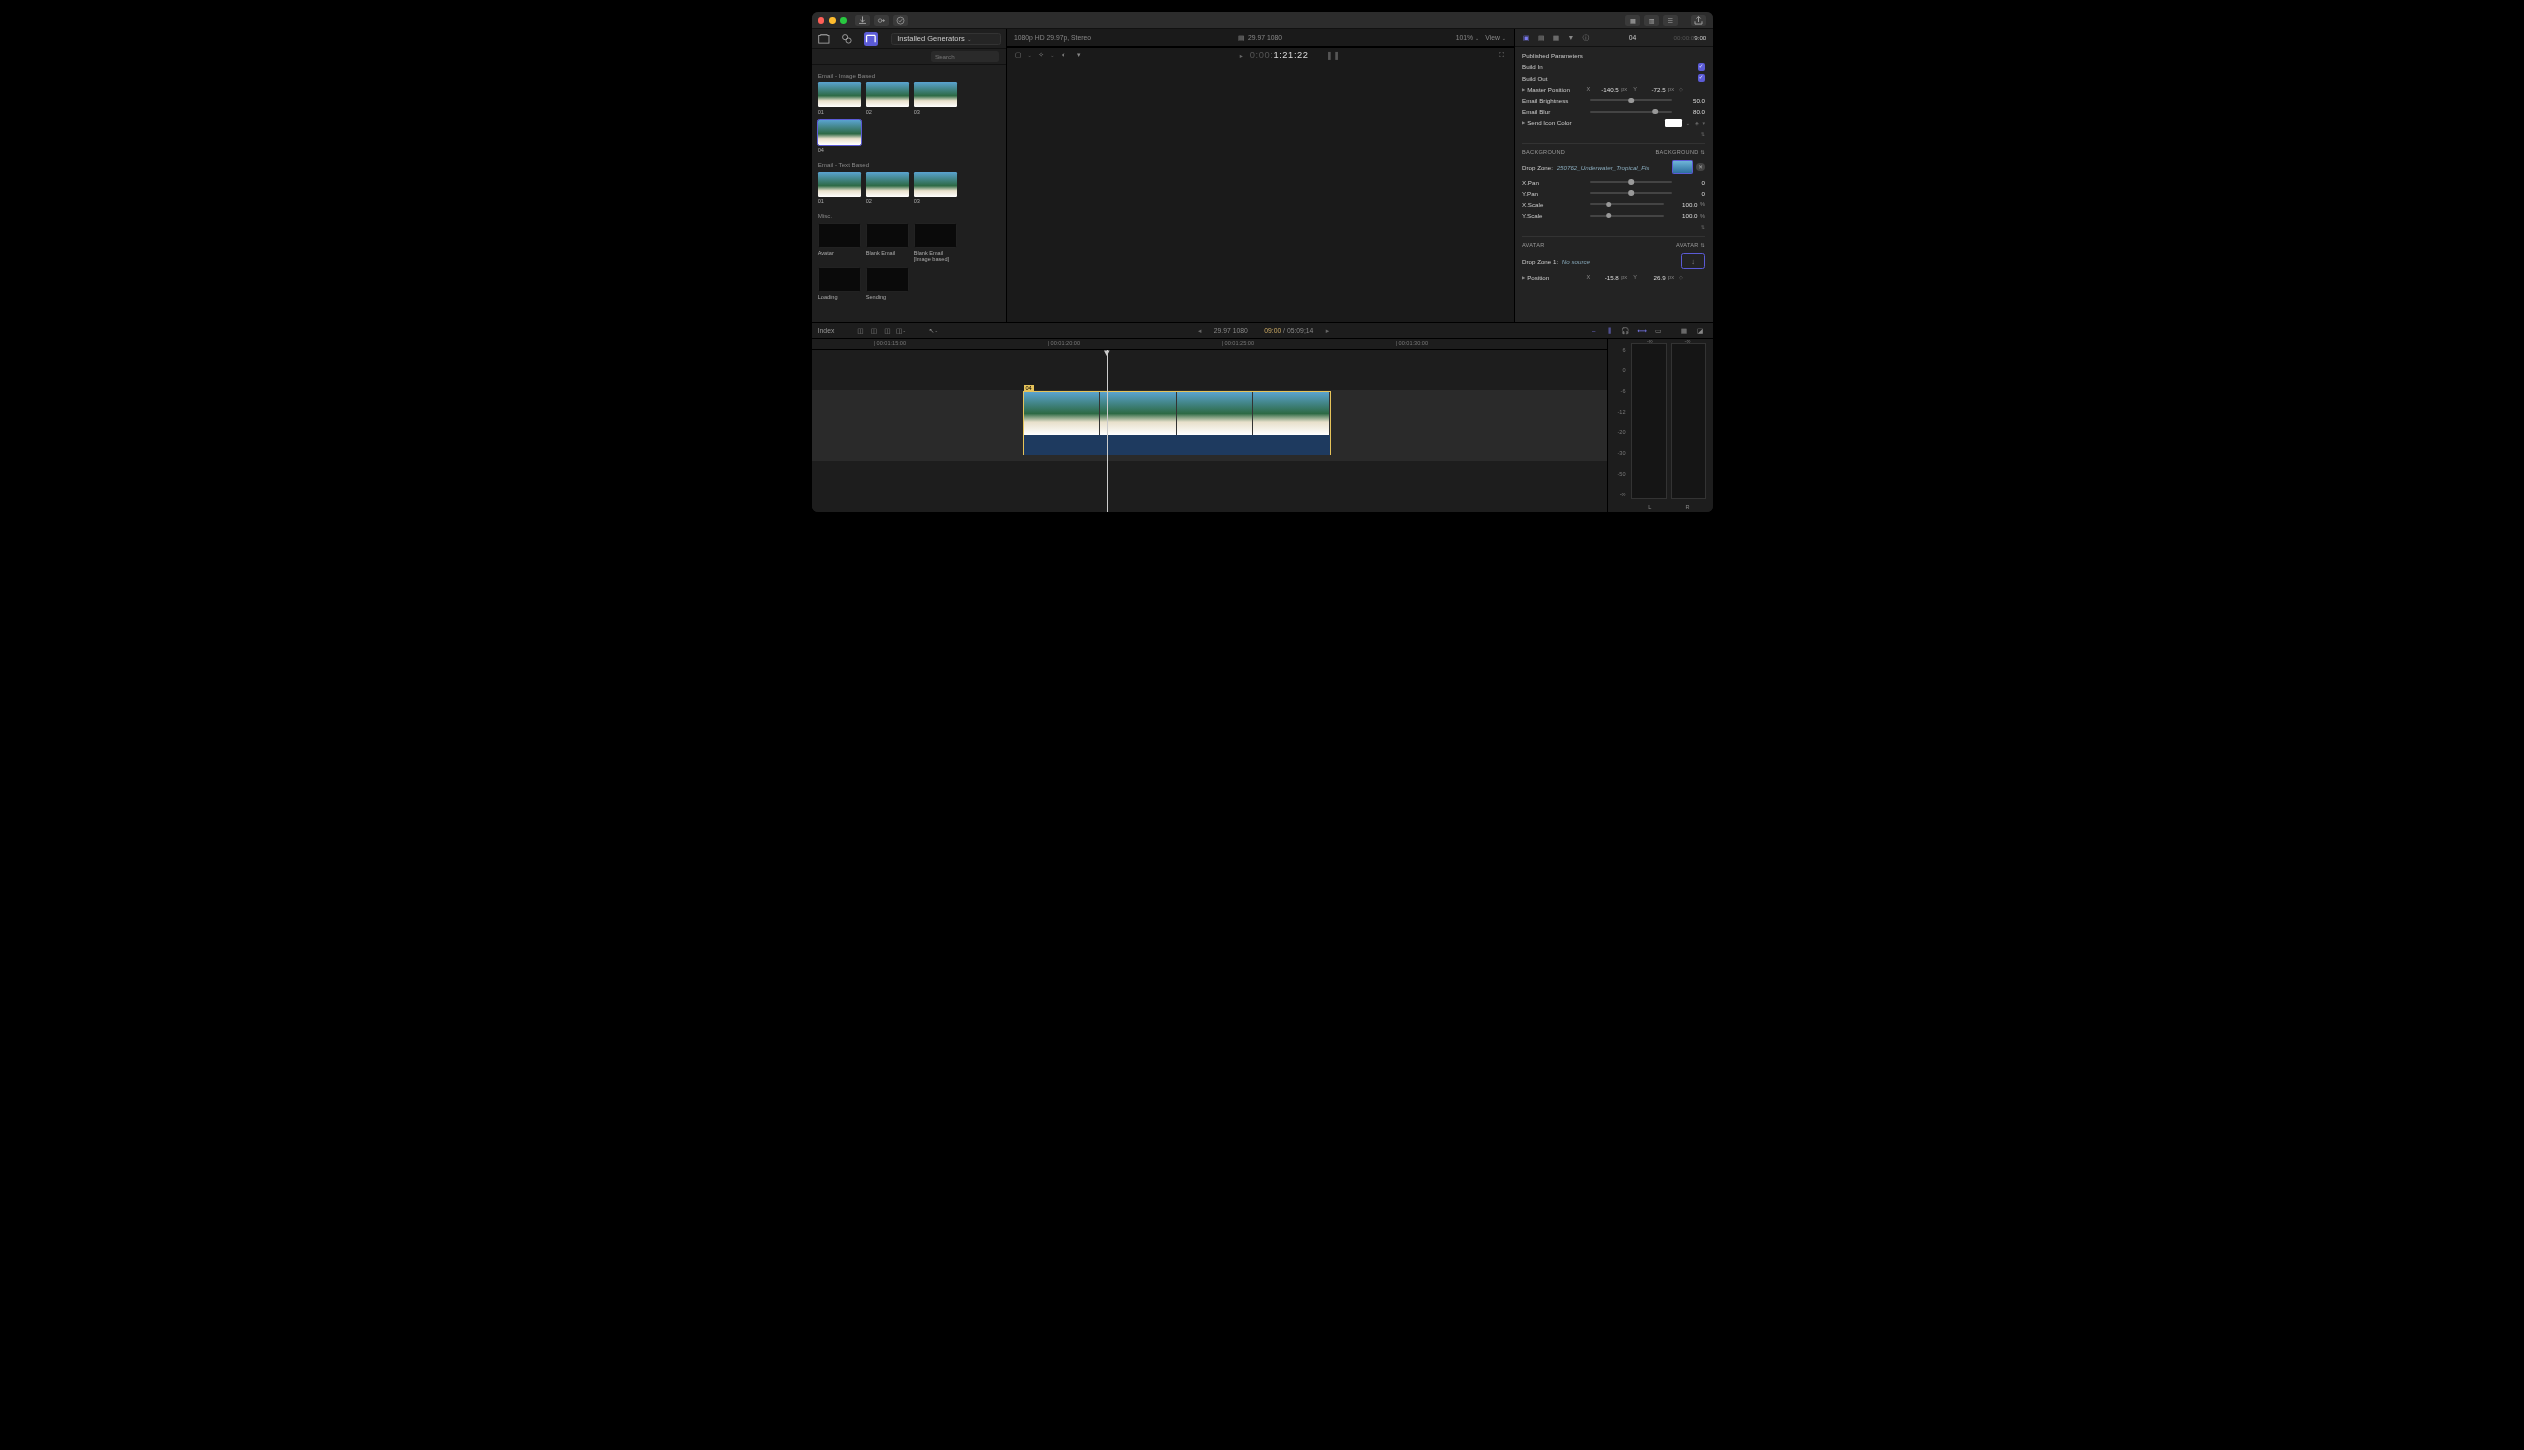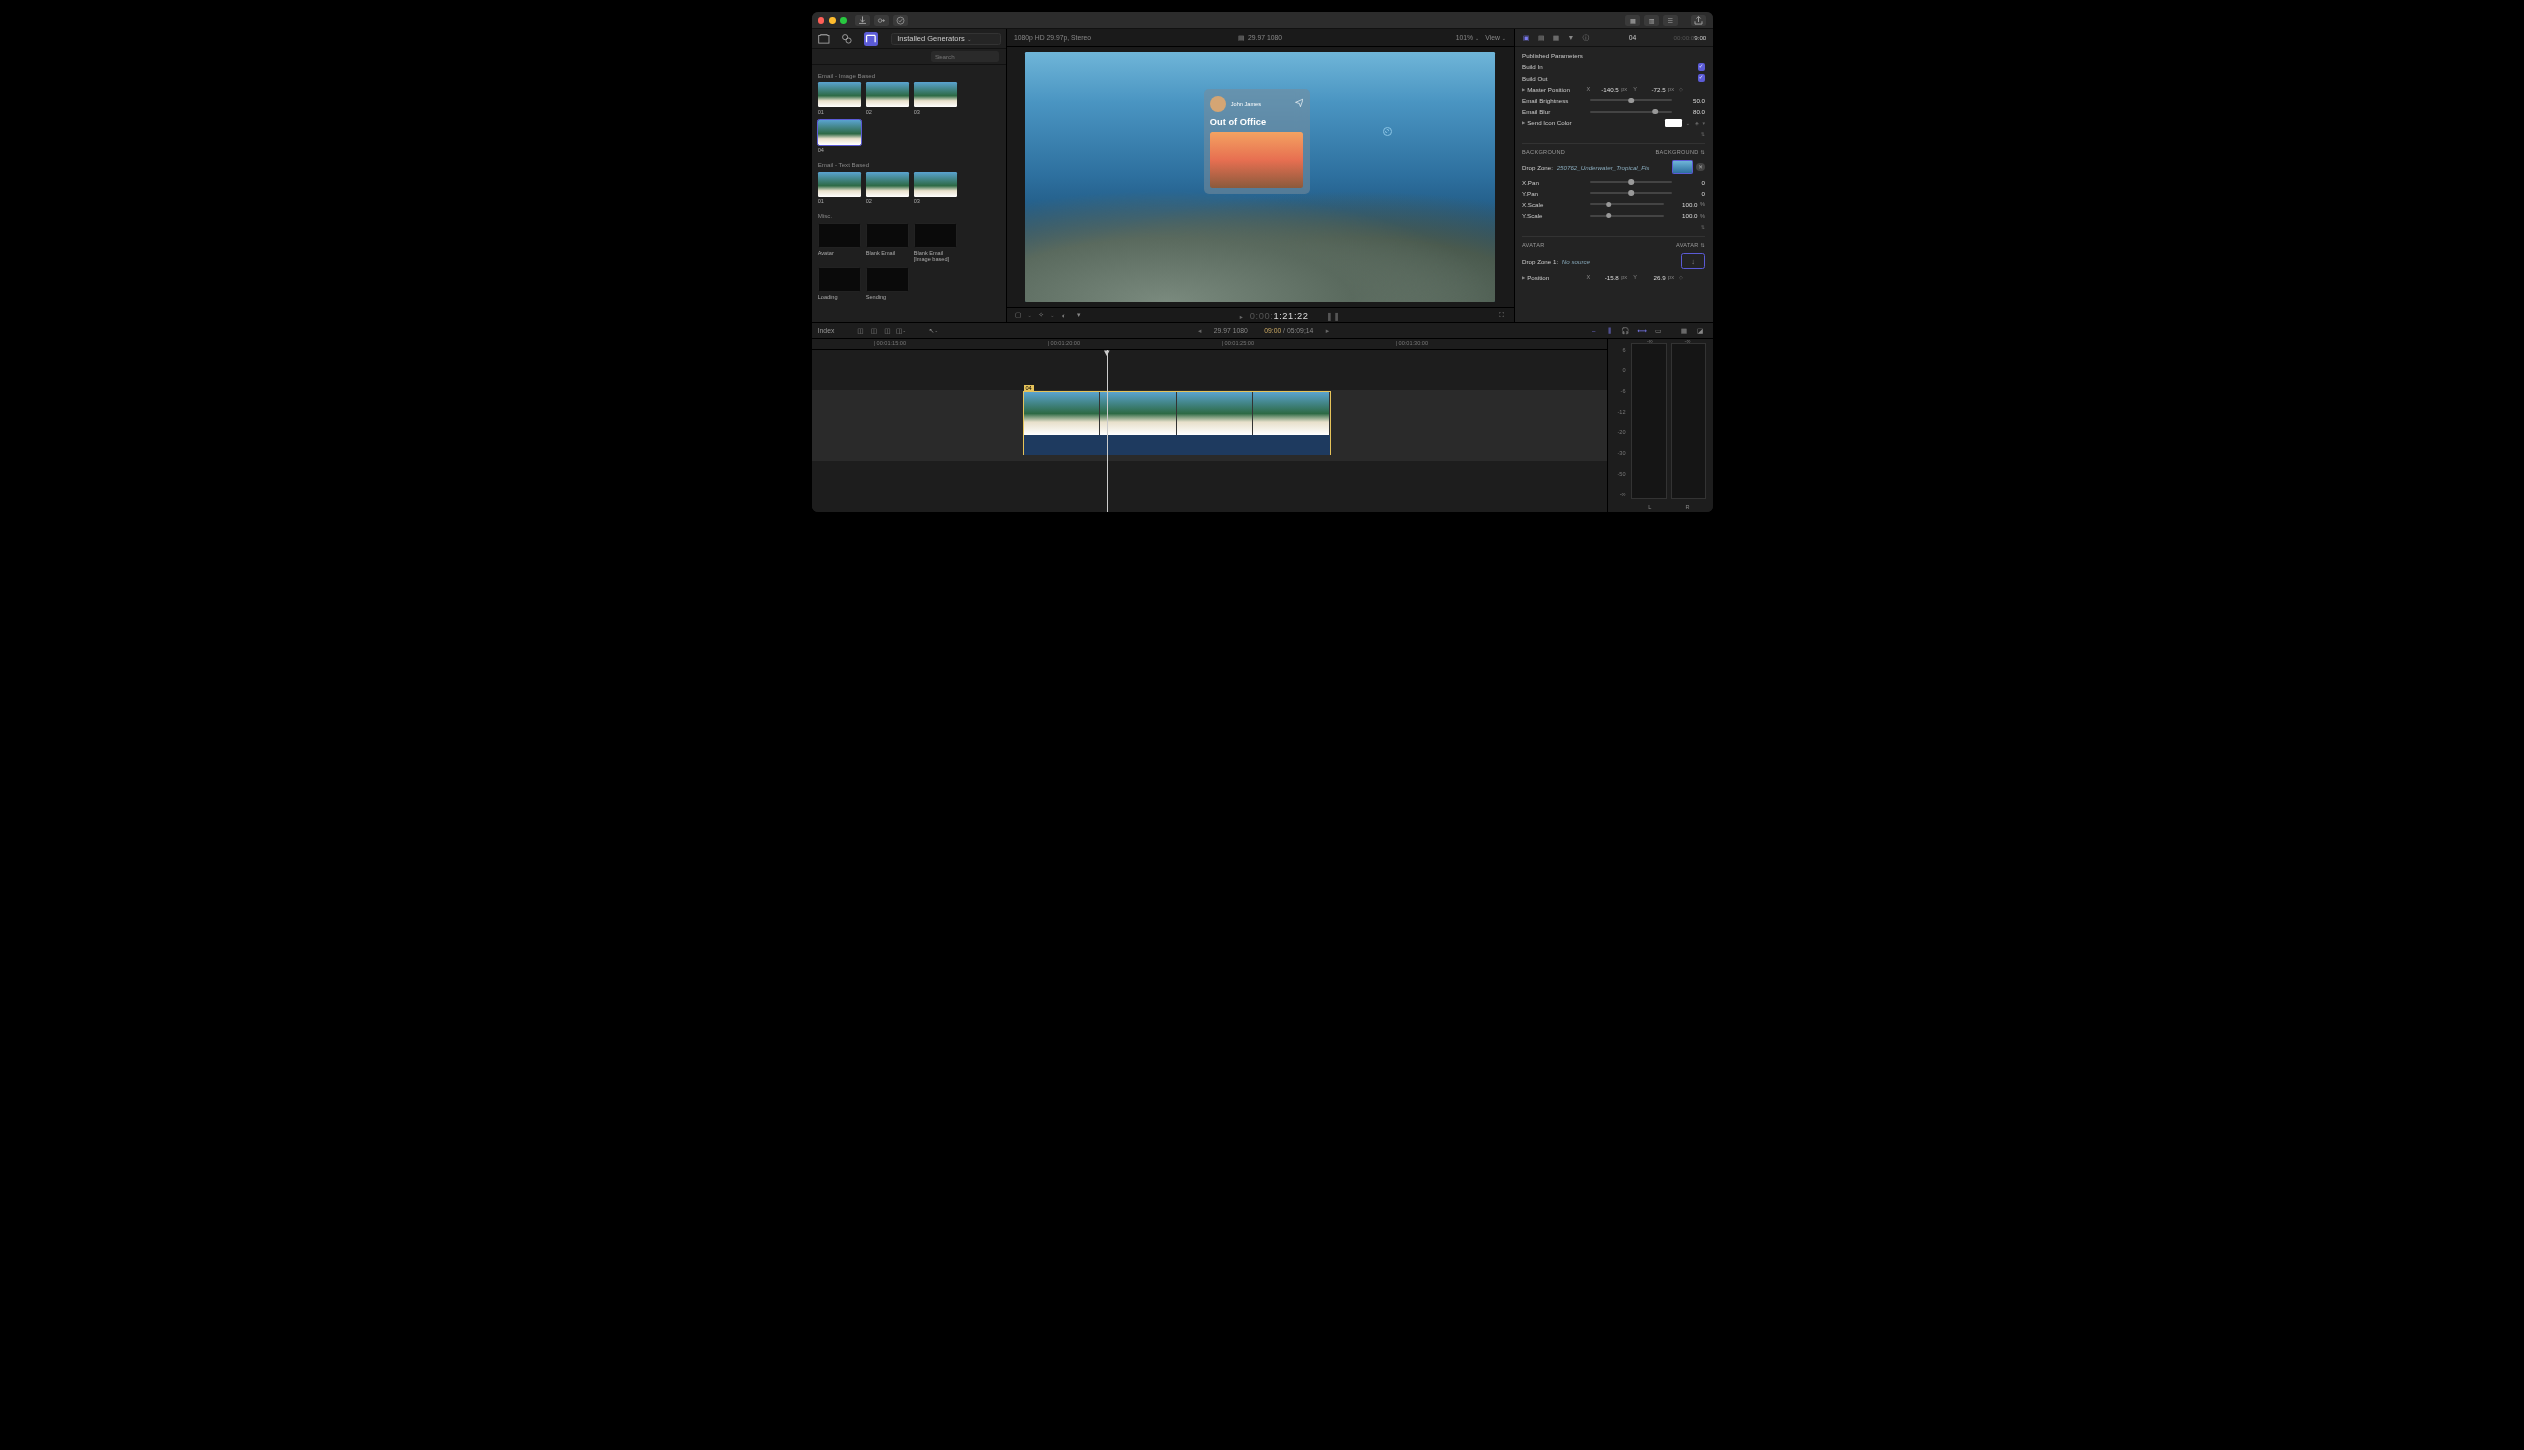--- a/index.html
+++ b/index.html
@@ -266,37 +266,20 @@
         <div class="vh-left">1080p HD 29.97p, Stereo</div>
         <div class="vh-center">
           <span>▤</span>
           <span>29.97 1080</span>
         </div>
         <div class="vh-right">
           <span><span>101%</span> <span style="font-size:5px">⌄</span></span>
           <span><span>View</span> <span style="font-size:5px">⌄</span></span>
         </div>
       </div>
-      <div class="viewer-canvas">
-        <div class="canvas-img">
-          <div class="coral"></div>
-          <div class="email-card">
-            <div class="ec-head">
-              <div class="ec-avatar"></div>
-              <div class="ec-name">John James</div>
-              <div class="ec-send"><svg width="8.7" height="8.7" viewBox="0 0 16 16">
-                    <path d="M1 8l14-6-5 14-2-6z" fill="none" stroke="#fff" stroke-width="1.2"></path>
-                  </svg></div>
-            </div>
-            <div class="ec-title">Out of Office</div>
-            <div class="ec-img"></div>
-          </div>
-          <div class="anchor"></div>
-        </div>
-      </div>
       <div class="viewer-foot">
         <div class="vf-icon">▢</div>
         <span style="font-size:5px;color:#666">⌄</span>
         <div class="vf-icon">✧</div>
         <span style="font-size:5px;color:#666">⌄</span>
         <div class="vf-icon">◐</div>
         <div class="vf-icon">▾</div>
         <div class="tc">
           <span style="font-size:6.2px;color:#666">▸</span>
           <span class="dim">0:00:</span><span class="main">1:21:22</span>

